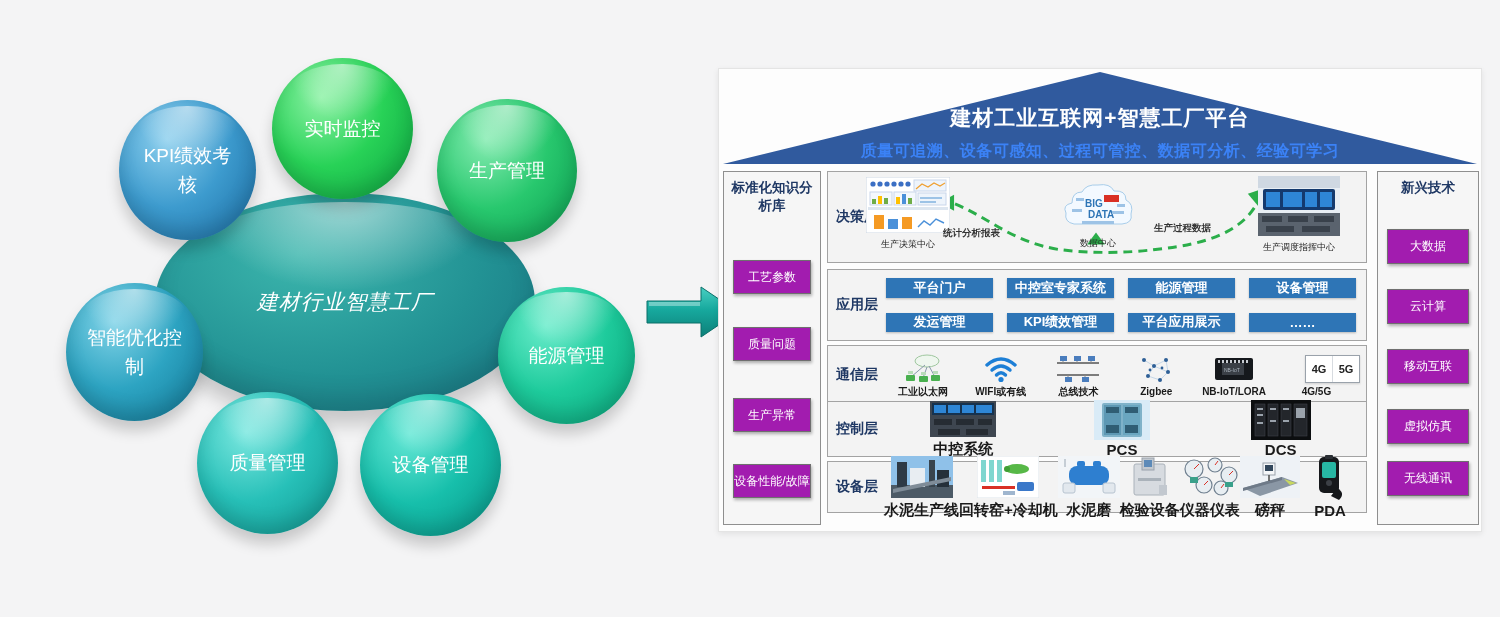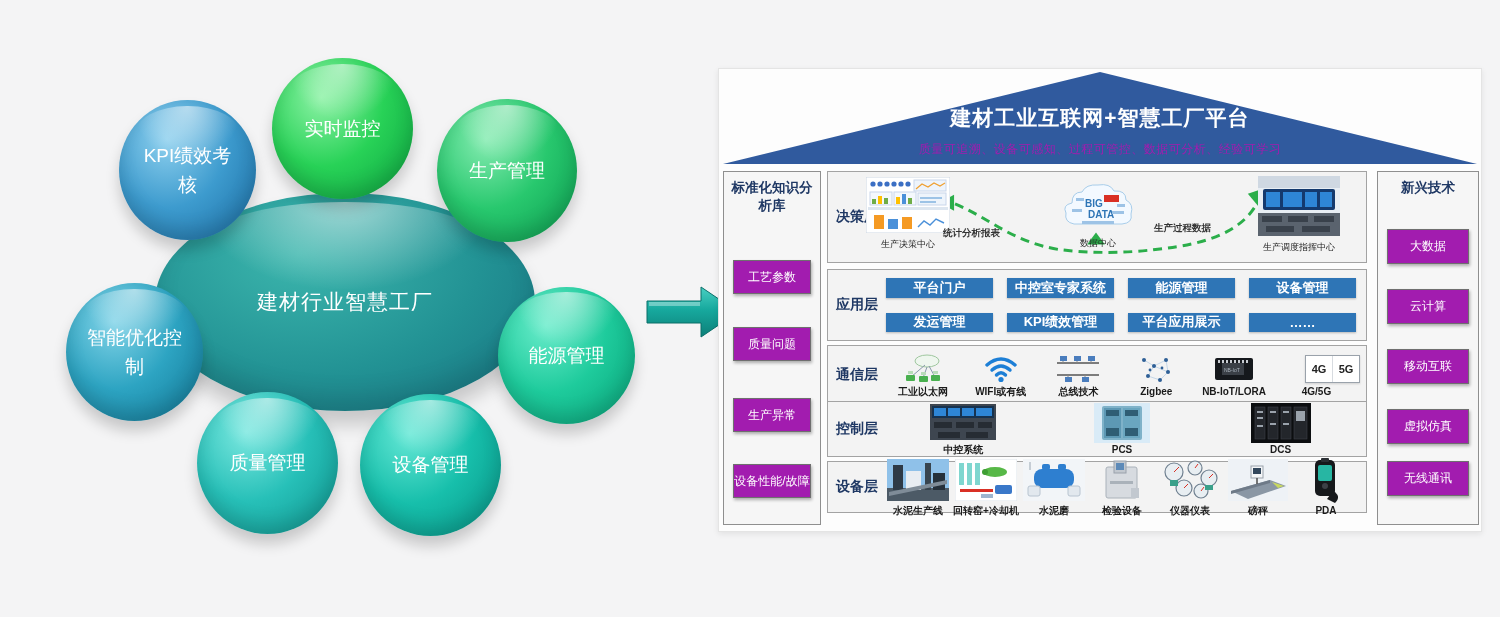--- a/index.html
+++ b/index.html
@@ -3,21 +3,21 @@
 <meta charset="utf-8">
 <style>
   html,body{margin:0;padding:0;}
   body{width:1500px;height:617px;background:#f4f4f5;font-family:"Liberation Sans","DejaVu Sans",sans-serif;overflow:hidden;position:relative;}
   .stage{position:absolute;inset:0;}
 
   
   .center-ellipse{position:absolute;left:155px;top:193px;width:380px;height:218px;border-radius:50%;
     background:radial-gradient(ellipse at 38% 28%, #3cb6ad 0%, #229294 55%, #177180 100%);
     box-shadow:0 14px 18px rgba(0,0,0,.18), inset 0 -14px 24px rgba(0,0,0,.12);
-    display:flex;align-items:center;justify-content:center;}
+    display:flex;align-items:center;justify-content:center;font-style:italic;}
   .center-ellipse span{color:#fff;font-size:21px;letter-spacing:1px;}
   .bubble{position:absolute;border-radius:50%;display:flex;align-items:center;justify-content:center;text-align:center;
     color:#fff;font-size:19px;line-height:1.55;padding:0 16px;box-sizing:border-box;
     box-shadow:0 10px 14px rgba(0,0,0,.18), inset 0 -10px 18px rgba(0,0,0,.14);}
   .bubble::before,.center-ellipse::before{content:'';position:absolute;top:4%;left:12%;width:76%;height:40%;border-radius:50%;
     background:radial-gradient(ellipse at 50% 0%, rgba(255,255,255,.55) 0%, rgba(255,255,255,0) 72%);pointer-events:none;}
   .b-kpi{left:119px;top:100px;width:137px;height:140px;background:radial-gradient(ellipse at 35% 28%, #8ed0ee 0%, #3d9bce 48%, #1b6da3 98%);}
   .b-realtime{left:272px;top:58px;width:141px;height:141px;background:radial-gradient(ellipse at 35% 28%, #8df2a6 0%, #28d257 48%, #0da441 98%);}
   .b-production{left:437px;top:99px;width:140px;height:143px;background:radial-gradient(ellipse at 35% 28%, #86ecb2 0%, #28c86e 48%, #0c9c50 98%);}
   .b-energy{left:498px;top:287px;width:137px;height:137px;background:radial-gradient(ellipse at 35% 28%, #6aeccb 0%, #1ecb9c 48%, #09a379 98%);}
@@ -25,21 +25,21 @@
   .b-quality{left:197px;top:392px;width:141px;height:142px;background:radial-gradient(ellipse at 35% 28%, #7ce8e0 0%, #27c0b8 48%, #0f958e 98%);}
   .b-smart{left:66px;top:283px;width:137px;height:138px;background:radial-gradient(ellipse at 35% 28%, #83d4e8 0%, #2da4c2 48%, #127795 98%);}
 
   .flow-arrow{position:absolute;left:645px;top:284px;width:96px;height:56px;}
 
   
   .panel{position:absolute;left:718px;top:68px;width:762px;height:462px;background:#fdfdfd;
     border:1px solid #e4e4e4;box-shadow:0 2px 6px rgba(0,0,0,.08);}
   .roof-svg{position:absolute;left:0;top:0;width:762px;height:96px;}
   .roof-title{position:absolute;left:0;top:35px;width:100%;text-align:center;color:#fff;font-size:21px;font-weight:bold;letter-spacing:1px;}
-  .roof-subtitle{position:absolute;left:0;top:72px;width:100%;text-align:center;color:#a21caf;font-size:12px;font-weight:normal;letter-spacing:.5px;}
+  .roof-subtitle{position:absolute;left:0;top:72px;width:100%;text-align:center;color:#3b82f6;font-size:16px;font-weight:bold;letter-spacing:.5px;}
 
   .side-col{position:absolute;top:102px;height:352px;background:#f6f6f6;border:1px solid #8f8f8f;}
   .col-knowledge{left:4px;width:96px;}
   .col-tech{left:658px;width:100px;}
   .col-title{position:absolute;top:7px;left:6px;right:6px;text-align:center;color:#1f3864;font-weight:bold;font-size:13.5px;line-height:1.35;}
   .kbox{position:absolute;left:9px;right:9px;height:32px;background:#a21caf;border:1px solid #6f6f6f;color:#fff;font-size:12px;
     display:flex;align-items:center;justify-content:center;box-shadow:1px 2px 3px rgba(0,0,0,.3);text-align:center;}
 
   .rows{position:absolute;left:108px;top:102px;width:542px;height:354px;}
   .layer-row{position:absolute;left:0;width:540px;border:1px solid #a3a3a3;background:#f3f3f3;box-sizing:border-box;}
@@ -64,21 +64,21 @@
   
   .app-grid{position:absolute;left:58px;right:10px;top:8px;bottom:8px;display:grid;grid-template-columns:repeat(4,1fr);gap:15px 14px;}
   .app-btn{background:#2e75b6;color:#fff;display:flex;align-items:center;justify-content:center;font-size:13px;font-weight:bold;
     box-shadow:0 1px 2px rgba(0,0,0,.25);white-space:nowrap;}
 
   
   .item-strip{position:absolute;left:56px;right:6px;top:2px;bottom:2px;display:flex;align-items:center;justify-content:space-between;}
   .strip-item{display:flex;flex-direction:column;align-items:center;justify-content:center;flex:1;}
   .strip-item .icon{display:flex;align-items:center;justify-content:center;}
   .strip-item .ilabel{font-size:10px;font-weight:bold;color:#1a1a1a;margin-top:1px;white-space:nowrap;}
-  .row-device .ilabel,.row-control .ilabel{font-size:10px;}
+  .row-device .ilabel,.row-control .ilabel{font-size:15px;}
   .badge-4g5g{display:flex;border:1px solid #9aa2ab;background:#fff;box-shadow:0 1px 2px rgba(0,0,0,.15);margin-left:32px;}
   .badge-4g5g span{width:26px;height:26px;display:flex;align-items:center;justify-content:center;font-size:11px;font-weight:bold;color:#222;border-right:1px solid #d7dbe0;}
   .badge-4g5g span:last-child{border-right:none;}
 </style>
 </head>
 <body>
 
 <div class="stage">
 
   <div>

